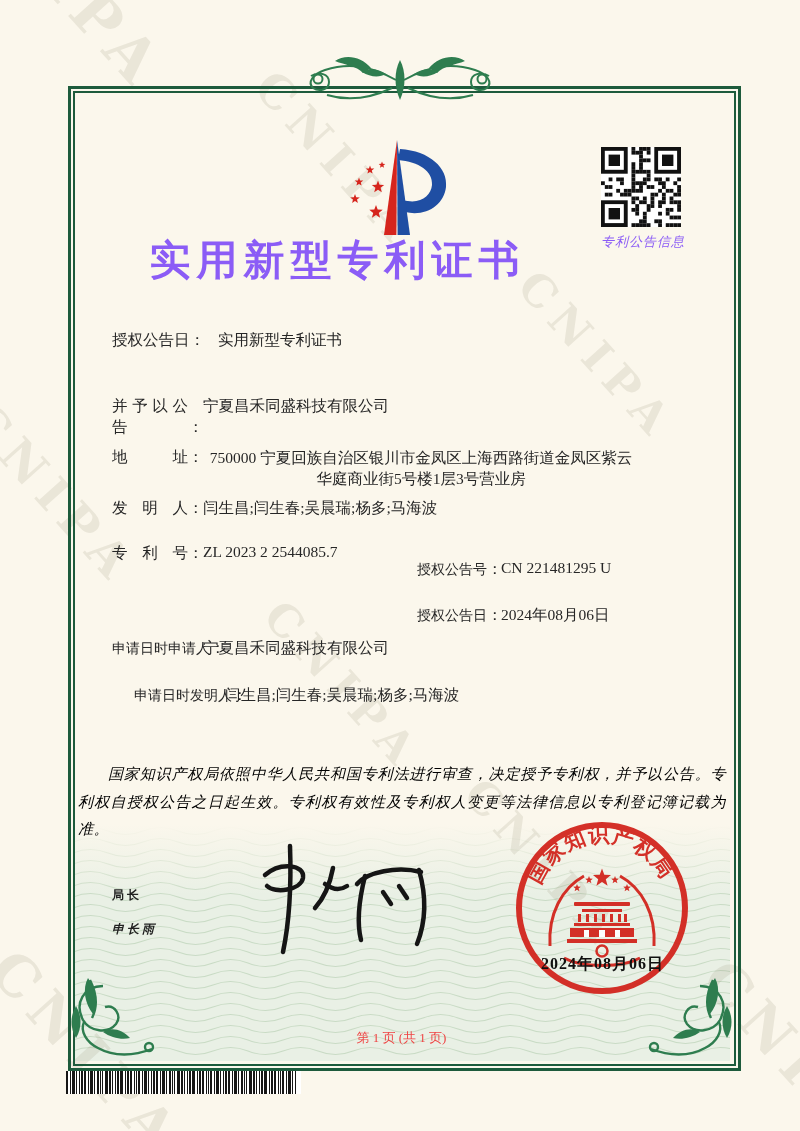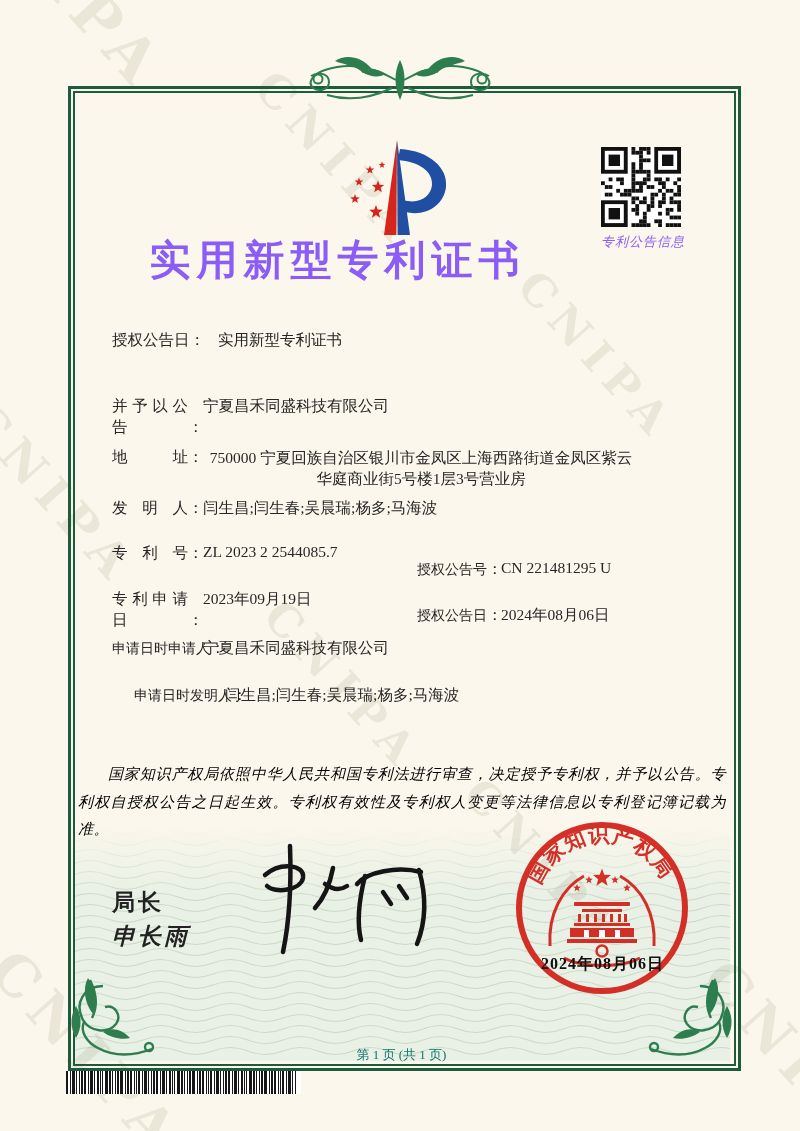--- a/index.html
+++ b/index.html
@@ -21,23 +21,23 @@
   .lbl6{display:inline-block;}
   .lbl-sm{font-size:14px;}
   .colon{display:inline-block;}
   .val{position:absolute;left:91px;top:0;white-space:nowrap;text-align:right;}
   .val-name{position:absolute;left:106px;top:0;white-space:nowrap;}
   .val-wrap{position:absolute;left:91px;top:0;width:436px;white-space:normal;line-height:21px;text-align:center;}
   .row2{position:absolute;left:417px;z-index:3;font-size:15.5px;margin-top:16px;}
   .val2{position:absolute;left:84px;top:0;white-space:nowrap;}
   .statement{left:78px;top:761px;width:648px;font-size:15px;font-style:italic;line-height:27.5px;
       text-indent:2em;text-align:justify;color:#000000;letter-spacing:0.5px;}
-  .director{font-family:"Liberation Sans","DejaVu Sans",sans-serif;font-weight:600;font-size:23px;letter-spacing:3px;color:#222;}
+  .director{font-family:"Liberation Sans","DejaVu Sans",sans-serif;font-weight:600;font-size:12px;letter-spacing:3px;color:#222;}
   .seal-date{left:505px;top:954px;width:195px;text-align:center;font-size:16px;font-weight:600;color:#101010;z-index:5;letter-spacing:1px;}
-  .footer{left:68px;top:1029px;width:667px;text-align:center;font-size:13px;color:#0f766e;margin-top:17px;}
+  .footer{left:68px;top:1029px;width:667px;text-align:center;font-size:13px;color:#ef4444;}
   svg{display:block;}
 </style>
 </head>
 <body>
 <div class="page">
 
 <div class="wm" style="left:-70px;top:-55px;font-size:60px;">CNIPA</div>
 <div class="wm" style="left:690px;top:-45px;font-size:56px;">CNIPA</div>
 <div class="wm" style="left:228px;top:132px;font-size:46px;">CNIPA</div>
 <div class="wm" style="left:492px;top:330px;font-size:44px;">CNIPA</div>
@@ -291,24 +291,20 @@
   <span class="val">闫生昌;闫生春;吴晨瑞;杨多;马海波</span>
 </div>
 <div class="row" style="top:543px;">
   <span class="lblj">专利号</span><span class="colon">：</span>
   <span class="val">ZL 2023 2 2544085.7</span>
 </div>
 <div class="row2" style="top:543px;">
   <span class="lbl-sm">授权公告号</span><span class="colon">：</span>
   <span class="val2">CN 221481295 U</span>
 </div>
-<div class="row" style="top:589px;">
-  <span class="lblj">专利申请日</span><span class="colon">：</span>
-  <span class="val">2023年09月19日</span>
-</div>
 <div class="row2" style="top:589px;">
   <span class="lbl-sm">授权公告日</span><span class="colon">：</span>
   <span class="val2">2024年08月06日</span>
 </div>
 <div class="row" style="top:638px;">
   <span class="lbl-sm">申请日时申请人</span><span class="colon">：</span>
   <span class="val">宁夏昌禾同盛科技有限公司</span>
 </div>
 <div class="row" style="top:685px;margin-left:22px;">
   <span class="lbl-sm">申请日时发明人</span><span class="colon">：</span>

